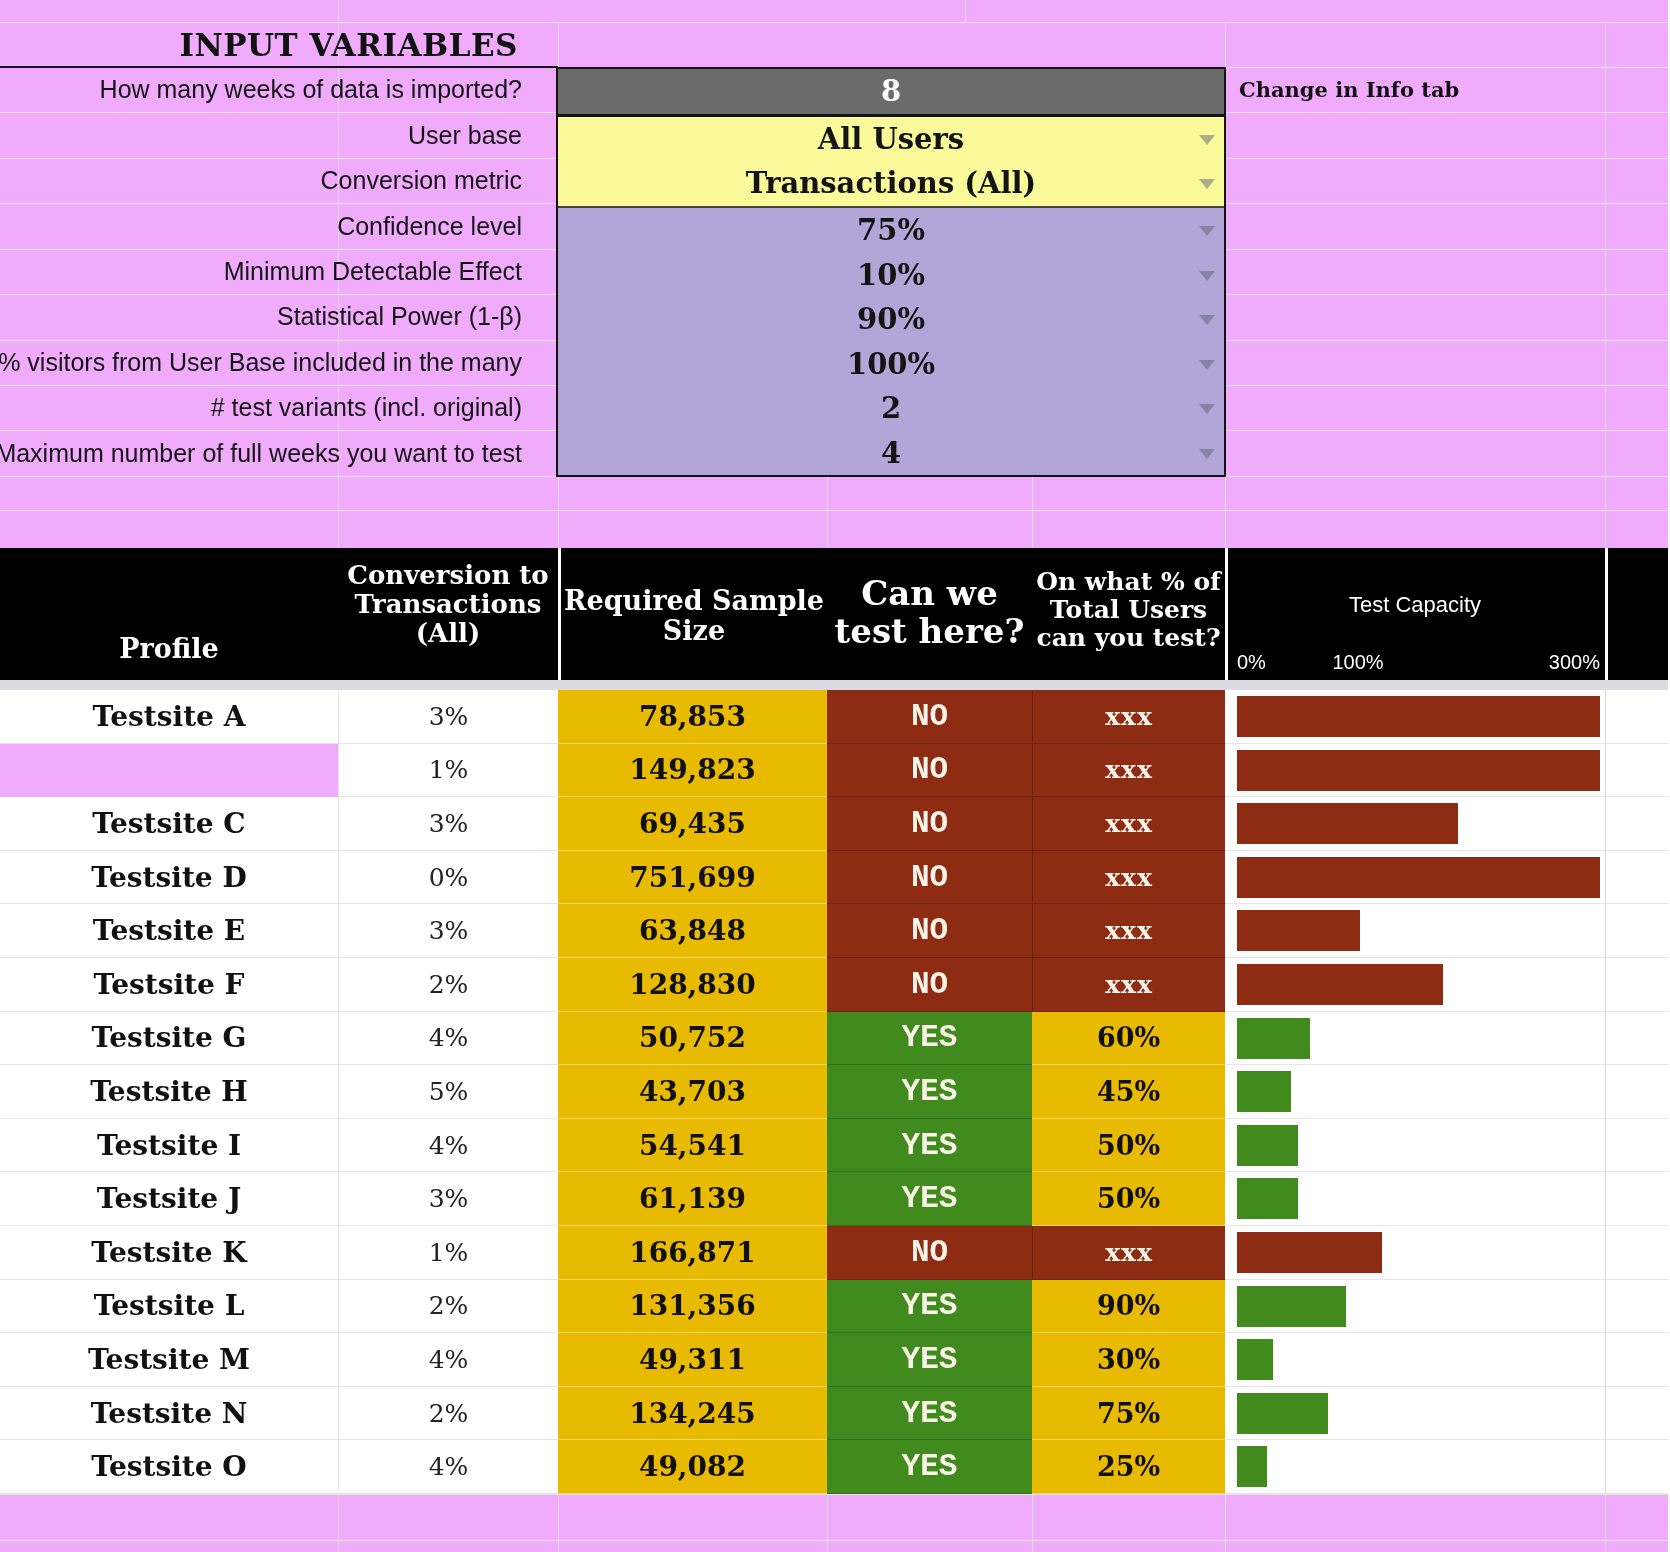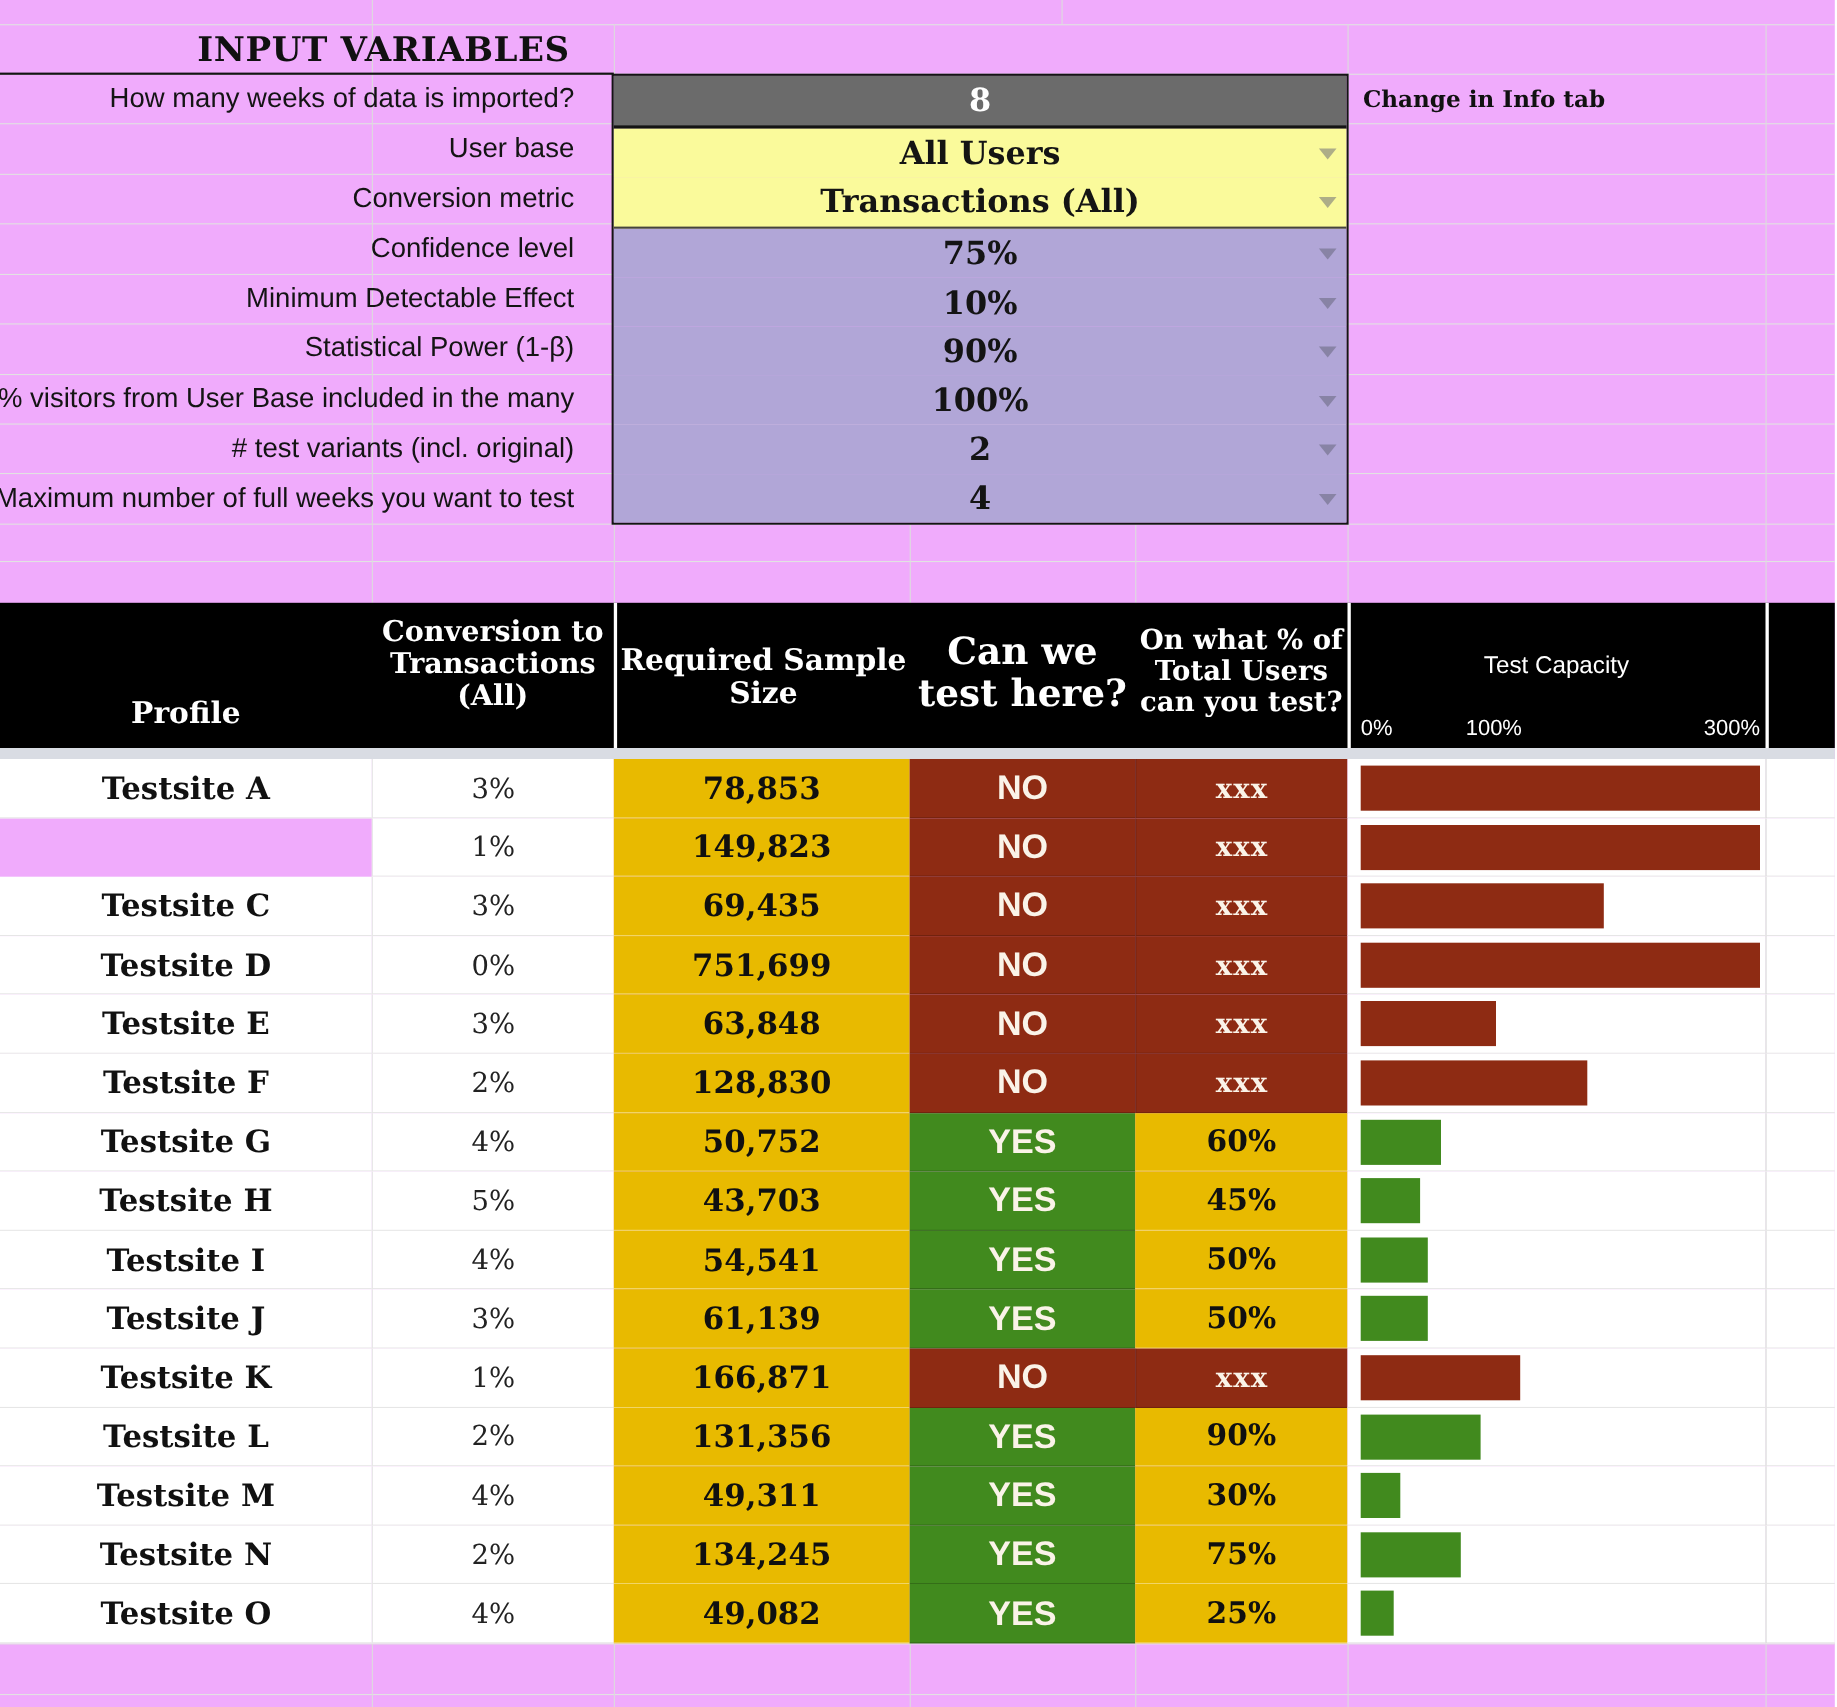--- a/index.html
+++ b/index.html
@@ -48,21 +48,21 @@
   #rows{position:absolute;left:0;top:690px;width:1670px;}
   .trow{position:absolute;left:0;width:1670px;height:53.6px;}
   .cell{position:absolute;top:0;height:100%;display:flex;align-items:center;justify-content:center;
     box-sizing:border-box;}
   .c-prof{left:0;width:338px;background:#fff;border-bottom:1px solid #e6e6e6;
     font-family:"DejaVu Serif",serif;font-weight:bold;font-size:28px;color:#111;}
   .c-conv{left:338px;width:220px;background:#fff;border-left:1px solid #e6e6e6;
     border-bottom:1px solid #e6e6e6;font-family:"DejaVu Serif",serif;font-size:25px;color:#222;}
   .c-samp{left:558px;width:269px;background:var(--gold);border-bottom:1px solid rgba(255,255,255,.4);
     font-family:"DejaVu Serif",serif;font-weight:bold;font-size:28px;color:#101010;}
-  .c-can{left:827px;width:205px;font-family:Liberation Sans, sans-serif;font-weight:bold;font-size:31px;
+  .c-can{left:827px;width:205px;font-family:Liberation Mono, monospace;font-weight:bold;font-size:31px;
     color:#faf3e8;border-bottom:1px solid rgba(0,0,0,.2);}
   .c-can.no{background:var(--red);}
   .c-can.yes{background:var(--green);}
   .c-pct{left:1032px;width:193px;border-bottom:1px solid rgba(0,0,0,.2);}
   .c-pct.no{background:var(--red);color:#faf3e8;font-family:"DejaVu Serif",serif;font-weight:bold;
     font-size:25px;letter-spacing:1px;border-left:1px solid rgba(0,0,0,.25);}
   .c-pct.yes{background:var(--gold);color:#101010;font-family:"DejaVu Serif",serif;font-weight:bold;
     font-size:27px;border-bottom:1px solid rgba(255,255,255,.4);}
   .c-cap{left:1225px;width:380px;background:#fff;border-bottom:1px solid #e6e6e6;
     justify-content:flex-start;}

